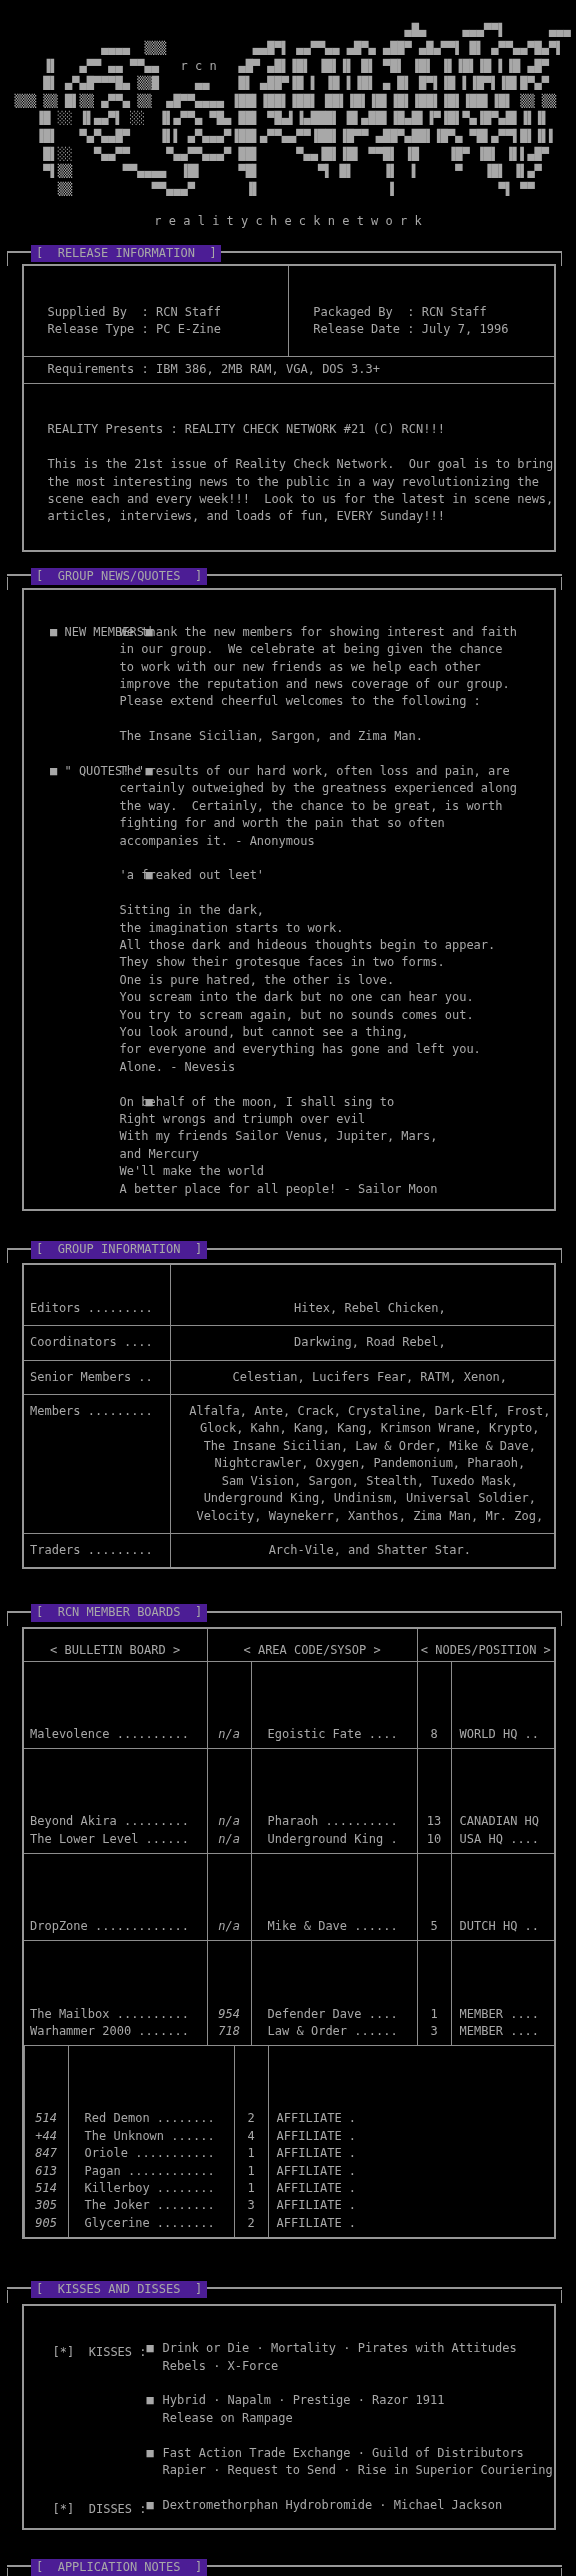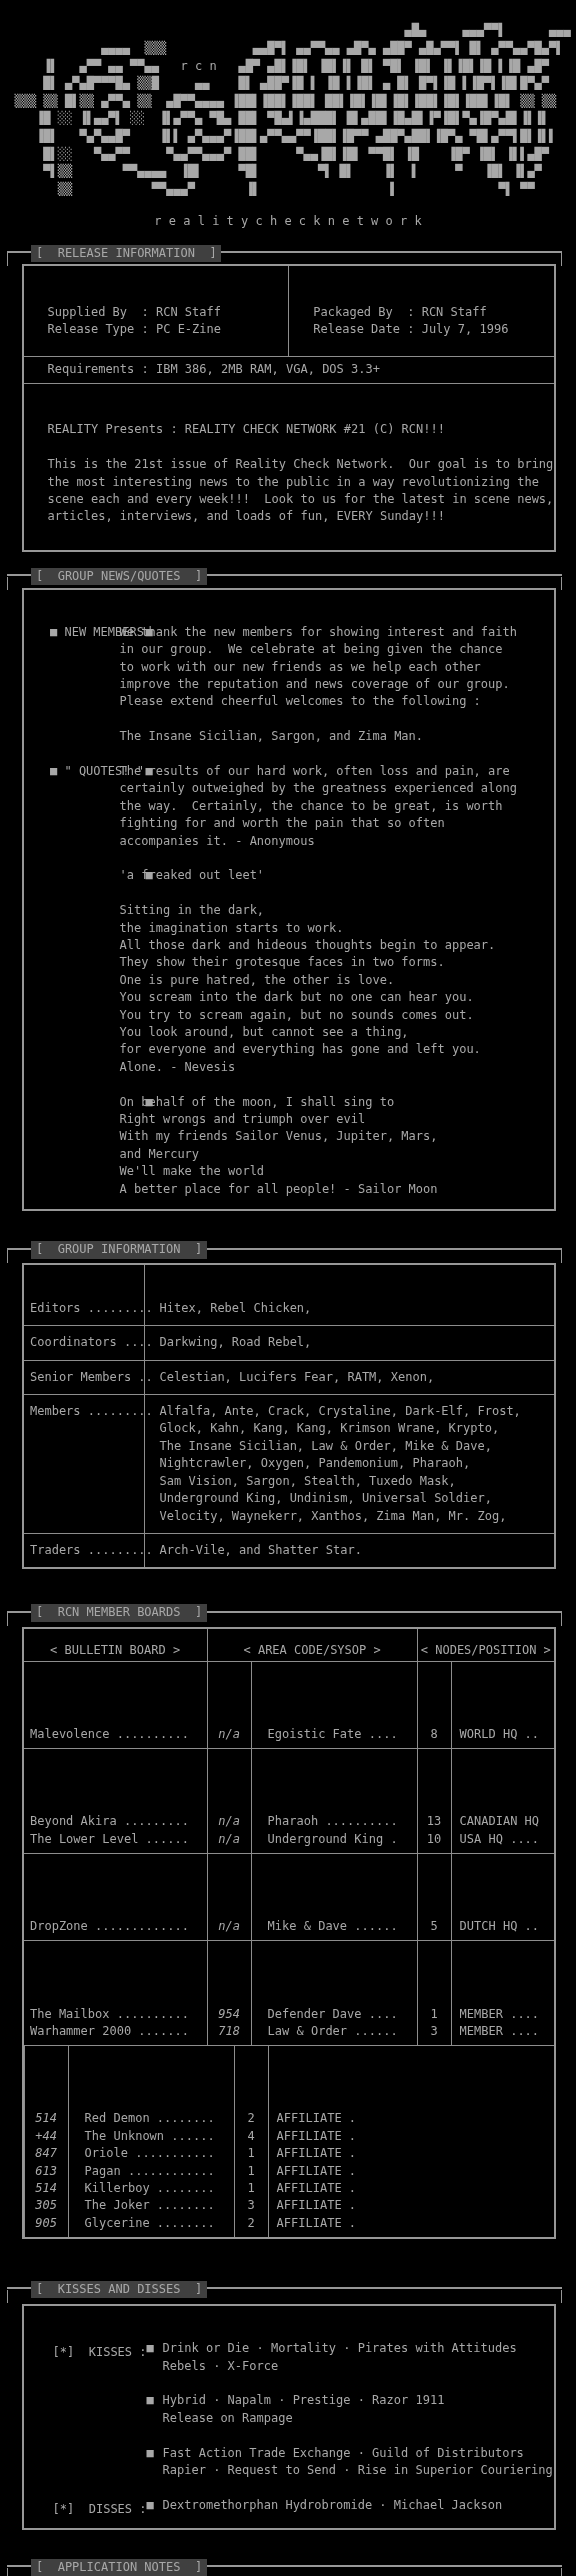--- a/index.html
+++ b/index.html
@@ -12,42 +12,42 @@
   .pre-line{white-space:pre;}
   
   .logo-art{padding-top:22.4px;font-size:12px;line-height:17.6px;color:#a8a8a8;}
   .logo-sub{margin-top:14.4px;text-align:center;letter-spacing:0;}
   
   .sec-hdr{position:relative;height:17.6px;margin:0 14.4px 0 7.2px;}
   .sec-hdr .hline{position:absolute;left:0;right:0;top:6.4px;border-top:2.4px double #979797;}
   .sec-hdr::before,.sec-hdr::after{content:"";position:absolute;top:8.8px;width:0.8px;height:13px;background:#979797;}
   .sec-hdr::before{left:0}
   .sec-hdr::after{right:0}
-  .hdr-label{position:absolute;left:24px;top:0;background:#404040;padding:0 4.8px;z-index:1;white-space:pre;}
+  .hdr-label{position:absolute;left:24px;top:0;background:#4c1d95;padding:0 4.8px;z-index:1;white-space:pre;}
   
   .box{margin:0 20px 0 21.6px;border:2.4px double #979797;box-sizing:border-box;}
   .hdiv{border-top:0.8px solid #8d8d8d;}
   
   .rel-cols{display:flex;}
   .rel-col{flex:1;padding:38px 0 17.6px 24px;}
   .rel-col.right{border-left:0.8px solid #8d8d8d;}
   .req-band{padding:4px 0 4.8px 24px;}
   .presents-band{padding:37px 0 24px 24px;}
   .desc{margin-top:17.4px;}
   
   .news-pad{padding:34px 0 11.2px 0;}
   .news-block{position:relative;padding-left:96px;margin-bottom:17.4px;}
   .news-block:last-child{margin-bottom:0;}
   .news-label{position:absolute;left:26.4px;top:0;white-space:pre;}
   .news-bullet{position:absolute;left:122px;top:0;}
   
   .gi-row{display:flex;}
   .gi-row + .gi-row{border-top:0.8px solid #8d8d8d;}
-  .gi-label{width:121px;flex:none;border-right:0.8px solid #8d8d8d;padding:8px 0 8px 6.4px;white-space:pre;box-sizing:border-box;}
-  .gi-value{flex:1;padding:8px 0 8px 15px;}
+  .gi-label{width:147px;flex:none;border-right:0.8px solid #8d8d8d;padding:8px 0 8px 6.4px;white-space:pre;box-sizing:border-box;}
+  .gi-value{flex:1;padding:8px 0 8px 15px;text-align:center;}
   .gi-row:first-of-type .gi-label,.gi-row:first-of-type .gi-value{padding-top:35px;}
   
   .mb-header{display:flex;border-bottom:0.8px solid #8d8d8d;}
   .mb-h{padding:13px 0 1.6px;text-align:center;box-sizing:border-box;white-space:pre;}
   .mb-h.c1{width:183px;}
   .mb-h.c2{width:210px;border-left:0.8px solid #8d8d8d;}
   .mb-h.c3{flex:1;border-left:0.8px solid #8d8d8d;}
   .mb-group{display:flex;}
   .mb-group + .mb-group{border-top:0.8px solid #8d8d8d;}
   .mb-col{padding:12px 0 4.8px;box-sizing:border-box;white-space:pre;}

